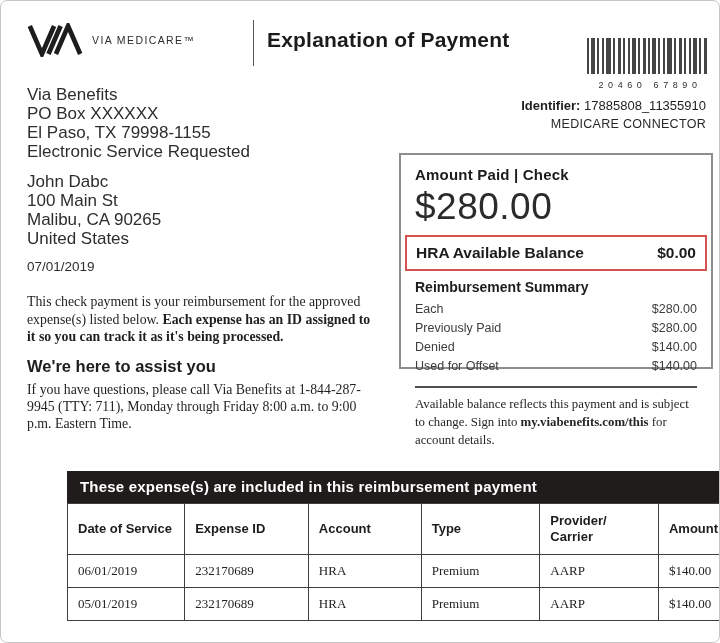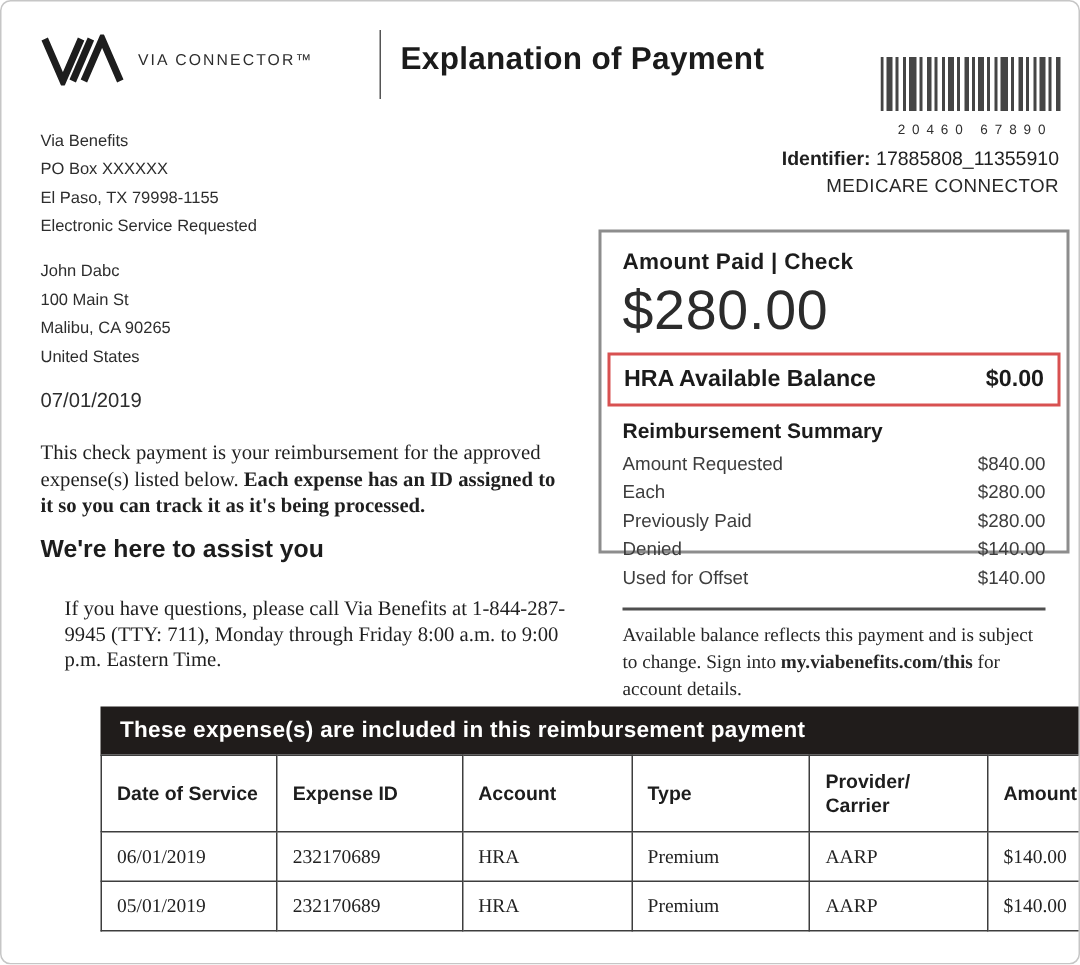--- a/index.html
+++ b/index.html
@@ -13,29 +13,29 @@
   .header-divider{position:absolute;left:252px;top:19px;height:46px;width:0;border-left:1.5px solid #555;}
   .doc-title{position:absolute;left:266px;top:27px;font-size:21px;font-weight:bold;color:#1b1b1b;margin:0;letter-spacing:0.2px;}
 
   .barcode-block{position:absolute;left:586px;top:37px;width:122px;text-align:center;}
   .barcode-digits{font-size:9px;letter-spacing:4.6px;color:#2f2f2f;margin-top:2px;white-space:nowrap;text-indent:4px;}
   .identifier-line{position:absolute;right:13px;top:97px;font-size:13px;color:#1f1f1f;white-space:nowrap;}
   .identifier-line .b{font-weight:bold;}
   .program-line{position:absolute;right:13px;top:116px;font-size:12.5px;color:#282828;letter-spacing:0.3px;}
 
   
-  .addr{position:absolute;left:26px;font-size:11px;line-height:19px;color:#2d2d2d;}
+  .addr{position:absolute;left:26px;font-size:17px;line-height:19px;color:#2d2d2d;}
   .sender{top:84px;}
   .recipient{top:171px;}
   .date-line{position:absolute;left:26px;top:258px;font-size:13.5px;color:#2d2d2d;}
 
   .intro{position:absolute;left:26px;top:292px;width:348px;font-family:"Liberation Serif",serif;font-size:13.8px;line-height:17.5px;color:#1f1f1f;margin:0;}
   .intro .b{font-weight:bold;}
   .assist-heading{position:absolute;left:26px;top:356px;font-size:16.5px;font-weight:bold;color:#1d1d1d;margin:0;}
-  .assist-body{position:absolute;left:26px;top:380px;width:352px;font-family:"Liberation Serif",serif;font-size:13.8px;line-height:17px;color:#1f1f1f;margin:16px;}
+  .assist-body{position:absolute;left:26px;top:380px;width:352px;font-family:"Liberation Serif",serif;font-size:13.8px;line-height:17px;color:#1f1f1f;margin:0;}
 
   
   .payment-box{position:absolute;left:398px;top:152px;width:314px;height:216px;border:2px solid #8d8d8d;box-sizing:border-box;padding:11px 14px 10px 14px;background:#fff;}
   .pb-heading{font-size:15px;font-weight:bold;color:#1c1c1c;letter-spacing:0.2px;}
   .pb-amount{font-size:37px;color:#2b2b2b;margin-top:3px;letter-spacing:0.5px;}
   .hra-row{display:flex;justify-content:space-between;align-items:center;border:2px solid #d85151;margin:7px -10px 8px -10px;padding:7px 9px;font-size:15.5px;font-weight:bold;color:#1b1b1b;}
   .pb-sum-heading{font-size:14px;font-weight:bold;color:#1c1c1c;margin:2px 0 5px 0;}
   .sum-row{display:flex;justify-content:space-between;font-size:12.5px;line-height:19px;color:#3d3d3d;}
   .pb-divider{border-top:2px solid #4f4f4f;margin:10px 0 7px 0;}
   .pb-note{font-family:"Liberation Serif",serif;font-size:12.8px;line-height:18px;color:#262626;}
@@ -53,21 +53,21 @@
 <body>
 
 <div class="page">
 
   <div class="logo">
     <svg class="logo-mark" width="56" height="34" viewBox="0 0 60 36">
       <path d="M3 3 L16 33 L29 3" fill="none" stroke="#1d1d1d" stroke-width="5"></path>
       <path d="M23 33 L36 3" fill="none" stroke="#1d1d1d" stroke-width="5"></path>
       <path d="M31 33 L44 3 L57 33" fill="none" stroke="#1d1d1d" stroke-width="5"></path>
     </svg>
-    <span class="logo-text">VIA CONNECTOR™</span>
+    <span class="logo-text">VIA MEDICARE™</span>
   </div>
   <div class="header-divider"></div>
   <h1 class="doc-title">Explanation of Payment</h1>
 
   <div class="barcode-block">
     <svg id="barcode" width="122" height="36">
         <rect x="0" y="0" width="2" height="36" fill="#454545"></rect>
         <rect x="4" y="0" width="4" height="36" fill="#454545"></rect>
         <rect x="10" y="0" width="2" height="36" fill="#454545"></rect>
         <rect x="15" y="0" width="2" height="36" fill="#454545"></rect>
@@ -122,24 +122,20 @@
   <div class="payment-box">
     <div class="pb-heading">Amount Paid | Check</div>
     <div class="pb-amount">$280.00</div>
     <div class="hra-row">
       <span>HRA Available Balance</span>
       <span>$0.00</span>
     </div>
     <div class="pb-sum-heading">Reimbursement Summary</div>
     <div id="summary-rows">
         <div class="sum-row">
-          <span>Amount Requested</span>
-          <span>$840.00</span>
-        </div>
-        <div class="sum-row">
           <span>Each</span>
           <span>$280.00</span>
         </div>
         <div class="sum-row">
           <span>Previously Paid</span>
           <span>$280.00</span>
         </div>
         <div class="sum-row">
           <span>Denied</span>
           <span>$140.00</span>

